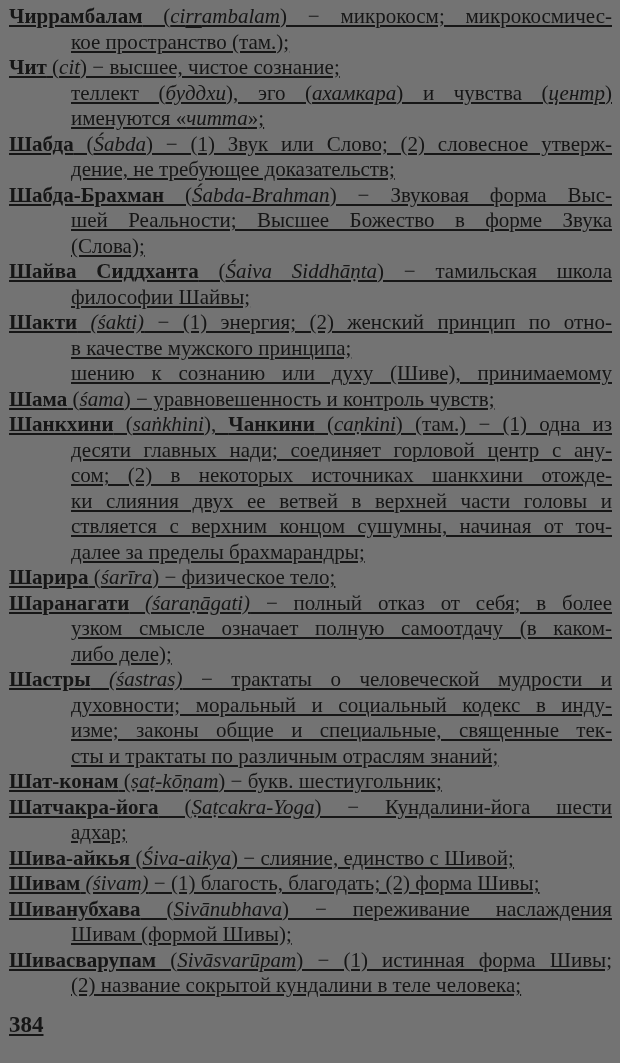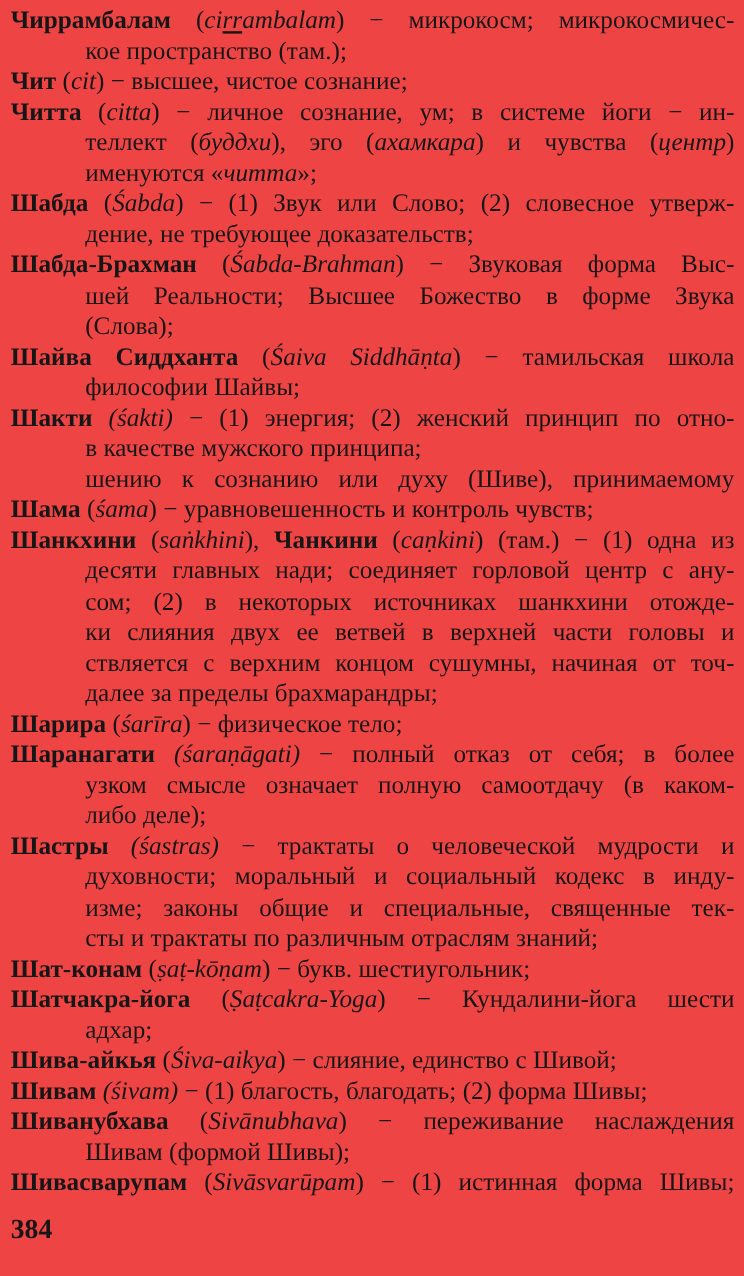--- a/index.html
+++ b/index.html
@@ -10,25 +10,26 @@
   body {
     width: 620px;
     height: 1063px;
     overflow: hidden;
   }
   .page {
     box-sizing: border-box;
     width: 620px;
     height: 1063px;
     padding: 4px 8px 0 9px;
-    background: #ef4444;
+    background: #737373;
     font-family: "Liberation Serif", "DejaVu Serif", serif;
     font-size: 21px;
     line-height: 25.5px;
     color: #161616;
+    text-decoration: underline;
   }
   .entry { margin: 0; }
   .line {
     height: 25.5px;
     white-space: nowrap;
   }
   .line.ind { padding-left: 62px; }
   .line.just {
     white-space: normal;
     text-align: justify;
@@ -54,21 +55,20 @@
 <div class="page">
   <div id="entries">
       <div class="entry">
         <div class="line just"><span class="b">Чиррамбалам</span><span> (</span><span class="i">ci</span><span class="iu">rr</span><span class="i">ambalam</span><span>) − микрокосм; микрокосмичес-</span></div>
         <div class="line ind"><span>кое пространство (там.);</span></div>
       </div>
       <div class="entry">
         <div class="line"><span class="b">Чит</span><span> (</span><span class="i">cit</span><span>) − высшее, чистое сознание;</span></div>
       </div>
       <div class="entry">
-        <div class="line just"><span class="b">Читта</span><span> (</span><span class="i">citta</span><span>) − личное сознание, ум; в системе йоги − ин-</span></div>
         <div class="line ind just"><span>теллект (</span><span class="i">буддхи</span><span>), эго (</span><span class="i">ахамкара</span><span>) и чувства (</span><span class="i">центр</span><span>)</span></div>
         <div class="line ind"><span>именуются «</span><span class="i">читта</span><span>»;</span></div>
       </div>
       <div class="entry">
         <div class="line just"><span class="b">Шабда</span><span> (</span><span class="i">Śabda</span><span>) − (1) Звук или Слово; (2) словесное утверж-</span></div>
         <div class="line ind"><span>дение, не требующее доказательств;</span></div>
       </div>
       <div class="entry">
         <div class="line just"><span class="b">Шабда-Брахман</span><span> (</span><span class="i">Śabda-Brahman</span><span>) − Звуковая форма Выс-</span></div>
         <div class="line ind just"><span>шей Реальности; Высшее Божество в форме Звука</span></div>
@@ -120,16 +120,17 @@
       </div>
       <div class="entry">
         <div class="line"><span class="b">Шивам</span><span> </span><span class="i">(śivam)</span><span> − (1) благость, благодать; (2) форма Шивы;</span></div>
       </div>
       <div class="entry">
         <div class="line just"><span class="b">Шиванубхава</span><span> (</span><span class="i">Sivānubhava</span><span>) − переживание наслаждения</span></div>
         <div class="line ind"><span>Шивам (формой Шивы);</span></div>
       </div>
       <div class="entry">
         <div class="line just"><span class="b">Шивасварупам</span><span> (</span><span class="i">Sivāsvarūpam</span><span>) − (1) истинная форма Шивы;</span></div>
+        <div class="line ind"><span>(2) название сокрытой кундалини в теле человека;</span></div>
       </div>
     </div>
   <div class="page-number">384</div>
 </div>
 
 </body></html>

